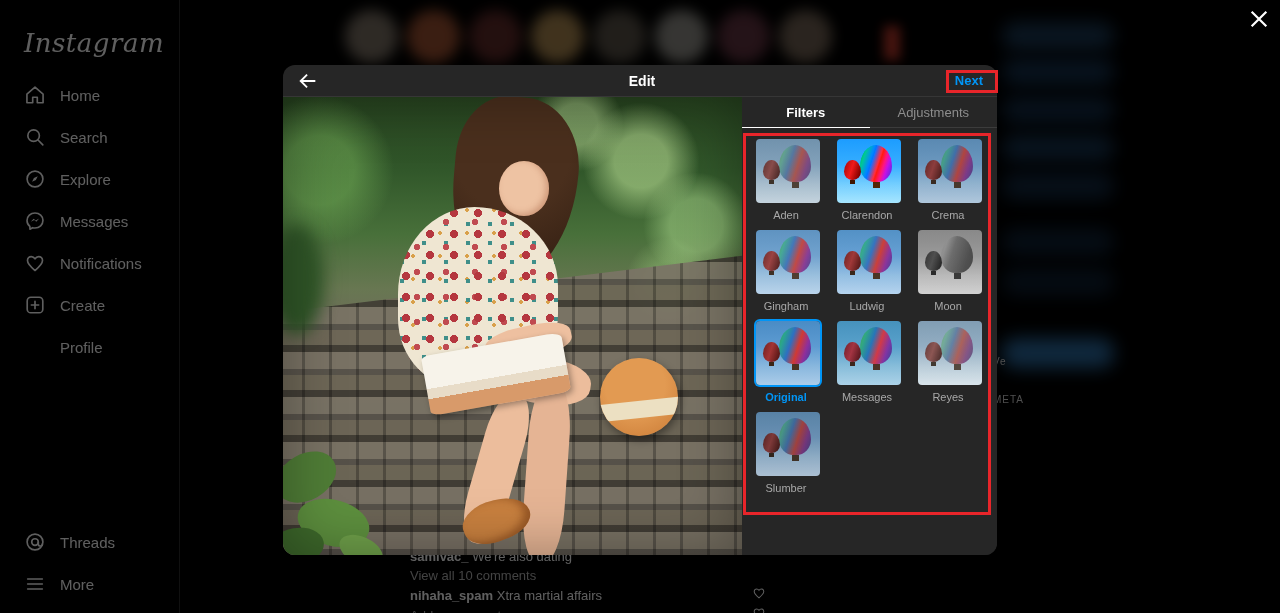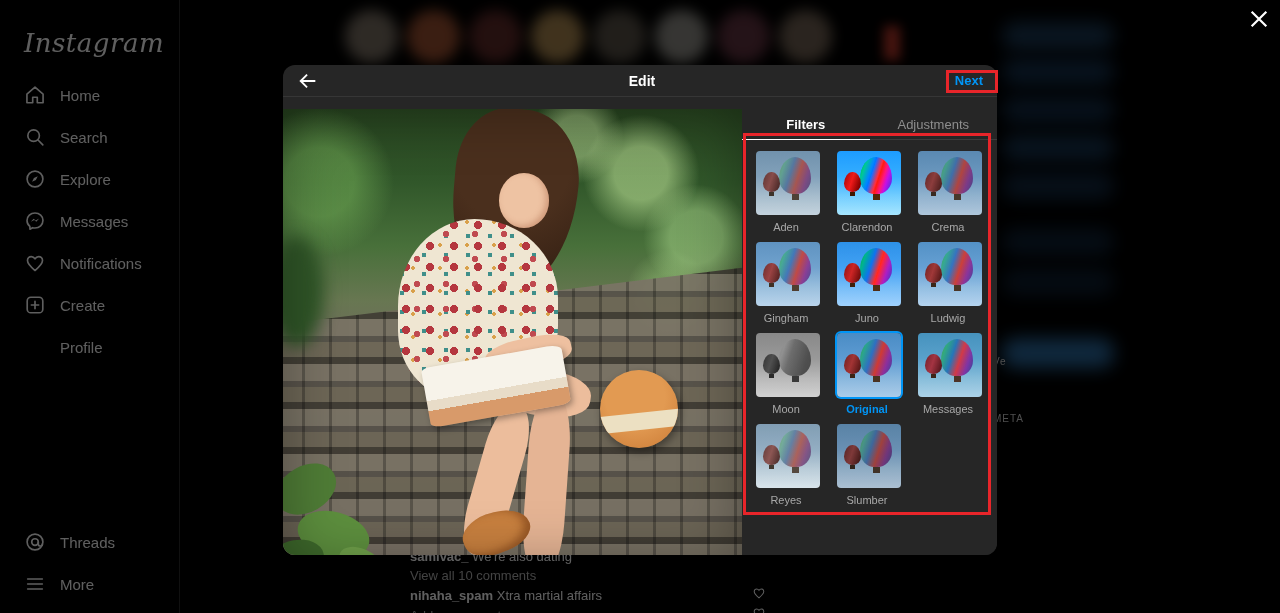--- a/index.html
+++ b/index.html
@@ -50,21 +50,21 @@
   
   .modal { position:absolute; left:283px; top:65px; width:714px; height:490px;
            background:#262626; border-radius:12px; z-index:10; overflow:hidden; }
   .modal-header { height:32px; display:flex; align-items:center; justify-content:space-between;
                   padding:0 14px; border-bottom:1px solid #363636; position:relative; }
   .modal-title { position:absolute; left:4px; right:0; text-align:center; font-weight:bold;
                  font-size:14px; color:#fff; }
   .back-btn { z-index:1; cursor:pointer; width:22px; height:22px; }
   .back-btn svg { width:22px; height:22px; display:block; }
   .next-btn { z-index:1; cursor:pointer; font-size:13px; font-weight:bold; }
-  .modal-body { display:flex; height:458px;margin-top:12px; }
+  .modal-body { display:flex; height:458px; }
 
   
   .photo { position:relative; flex:0 0 459px; width:459px; height:458px; overflow:hidden;
     background:
       radial-gradient(circle at 78% 14%, rgba(195,232,155,.55) 0 5%, transparent 11%),
       radial-gradient(circle at 90% 28%, rgba(170,215,140,.5) 0 5%, transparent 10%),
       radial-gradient(circle at 64% 6%, rgba(205,238,165,.45) 0 4%, transparent 9%),
       radial-gradient(circle at 84% 40%, rgba(150,200,120,.4) 0 4%, transparent 9%),
       radial-gradient(circle at 8% 16%, rgba(120,180,90,.5) 0 6%, transparent 13%),
       linear-gradient(180deg,#27431f 0%,#31572a 16%,#48703a 30%,#687752 42%,#6f6a5c 52%,#625d52 66%,#544f46 82%,#49453d 100%);
@@ -252,21 +252,21 @@
 <div class="red-blob"></div>
 <div class="rp-pill" style="top:22px;background:#1b3a57"></div>
 <div class="rp-pill" style="top:58px;background:#15314e"></div>
 <div class="rp-pill" style="top:96px;background:#132c46"></div>
 <div class="rp-pill" style="top:134px;background:#16334f"></div>
 <div class="rp-pill" style="top:172px;background:#122941"></div>
 <div class="rp-pill" style="top:228px;background:#0f2236"></div>
 <div class="rp-pill" style="top:268px;background:#0e1f31"></div>
 <div class="rp-pill" style="top:338px;height:30px;background:#2b6ca3"></div>
 <div class="rp-frag" style="left:993px;top:356px">Ve</div>
-<div class="rp-frag" style="left:993px;top:413px">META</div>
+<div class="rp-frag" style="left:993px;top:394px">META</div>
 
 <div class="comment-line" style="top:549px">
   <b>samivac_</b>
   <span>We're also dating</span>
 </div>
 <div class="comment-line muted" style="top:568px">View all 10 comments</div>
 <div class="comment-line" style="top:588px">
   <b>nihaha_spam</b>
   <span>Xtra martial affairs</span>
 </div>
@@ -350,27 +350,20 @@
       <div class="flabel">Crema</div>
     </div>
           <div class="fcell">
       <div class="thumb" style="filter: saturate(0.8) brightness(1.08) contrast(0.92);">
         <div class="balloon"></div>
         <div class="balloon2"></div>
       </div>
       <div class="flabel">Gingham</div>
     </div>
           <div class="fcell">
-      <div class="thumb" style="filter: saturate(1.45) contrast(1.05);">
-        <div class="balloon"></div>
-        <div class="balloon2"></div>
-      </div>
-      <div class="flabel">Juno</div>
-    </div>
-          <div class="fcell">
       <div class="thumb" style="filter: saturate(0.9) brightness(1.04);">
         <div class="balloon"></div>
         <div class="balloon2"></div>
       </div>
       <div class="flabel">Ludwig</div>
     </div>
           <div class="fcell">
       <div class="thumb" style="filter: grayscale(1) brightness(1.05);">
         <div class="balloon"></div>
         <div class="balloon2"></div>

